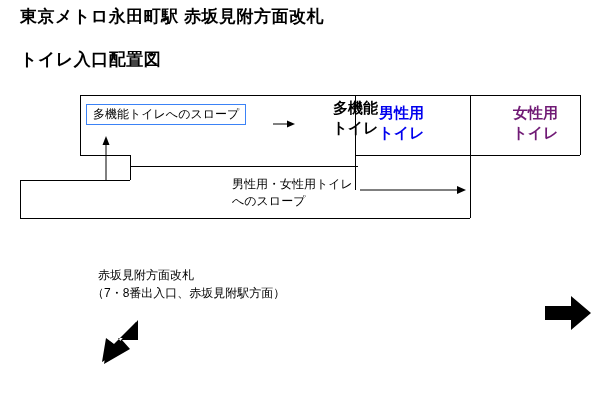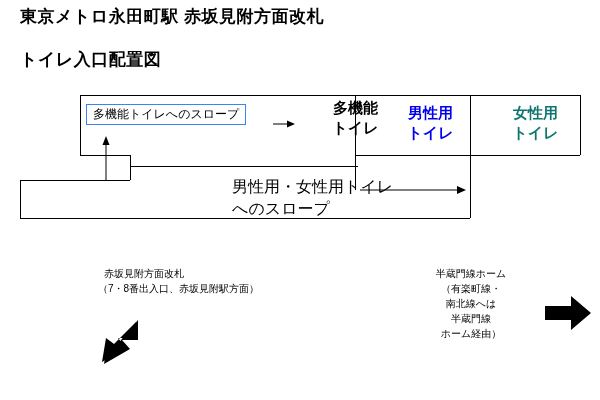--- a/index.html
+++ b/index.html
@@ -42,43 +42,42 @@
 
   
   .room-label {
     font-size: 15px;
     font-weight: bold;
     line-height: 1.35;
     text-align: center;
     white-space: nowrap;
   }
   .room-label.blue { color: #0000ee; }
-  .room-label.red  { color: #0f766e; }
+  .room-label.red  { color: #701a75; }
 
   
   .annot {
-    font-size: 16px;
+    font-size: 12px;
     line-height: 1.4;
     white-space: nowrap;
   }
   .annot-box {
     font-size: 12px;
     border: 1px solid #3b82f6;
     padding: 2px 6px 3px 6px;
     background: #ffffff;
     white-space: nowrap;
     line-height: 1.2;
   }
 
   
   .caption {
-    font-size: 10px;
+    font-size: 12px;
     line-height: 1.5;
     white-space: nowrap;
-    margin-left: 6px;
   }
   .caption.center { text-align: center; }
 
   
   svg { display: block; overflow: visible; }
 </style>
 </head>
 <body>
 
 <div id="stage">
@@ -129,21 +128,21 @@
     <polygon points="106,7 97,3 97,11" fill="#000"></polygon>
   </svg>
 
   <div class="abs vline" style="left:355px; top:155px; height:35px;"></div>
 
   <div class="abs room-label" style="left:283px; top:98px; width:145px;">
     <span>多機能</span><br>
     <span>トイレ</span>
   </div>
 
-  <div class="abs room-label blue" style="left:383px; top:103px; width:95px;">
+  <div class="abs room-label blue" style="left:354px; top:103px; width:95px;">
     <span>男性用</span><br>
     <span>トイレ</span>
   </div>
 
   <div class="abs room-label red" style="left:488px; top:103px; width:95px;">
     <span>女性用</span><br>
     <span>トイレ</span>
   </div>
 
   <div class="abs annot" style="left:232px; top:176px;">
@@ -157,25 +156,18 @@
   <div class="abs caption" style="left:92px; top:266px;">
     <span style="display:block; padding-left:6px;">赤坂見附方面改札</span>
     <span style="display:block;">（7・8番出入口、赤坂見附駅方面）</span>
   </div>
 
   <svg class="abs" style="left:92px; top:318px;" width="52" height="48">
     <polygon points="44,4 44,20 26,20 34,30 10,44 14,20 22,26" fill="#000"></polygon>
     <polygon points="46,2 46,22 30,22 38,31 12,46 16,22 24,28" fill="#000"></polygon>
   </svg>
 
-  <div class="abs caption center" style="left:395px; top:266px; width:140px;">
-    <span style="display:block;">半蔵門線ホーム</span>
-    <span style="display:block;">（有楽町線・</span>
-    <span style="display:block;">南北線へは</span>
-    <span style="display:block;">半蔵門線</span>
-    <span style="display:block;">ホーム経由）</span>
-  </div>
 
   <svg class="abs" style="left:545px; top:296px;" width="46" height="34">
     <polygon points="0,10 26,10 26,0 46,17 26,34 26,24 0,24" fill="#000"></polygon>
   </svg>
 
 </div>
 
 </body></html>

